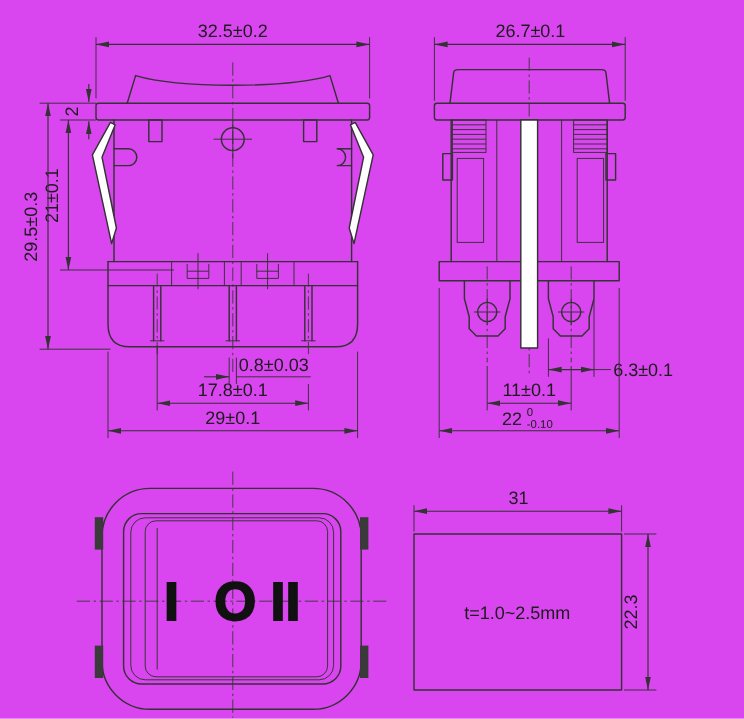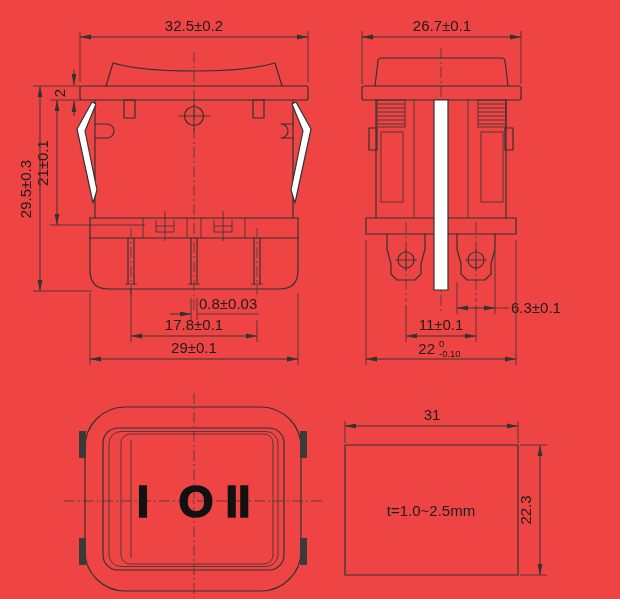--- a/index.html
+++ b/index.html
@@ -1,16 +1,16 @@
 <!DOCTYPE html>
 <html><head>
 <meta charset="utf-8">
 <style>
   html,body{margin:0;padding:0;background:#ffffff;}
-  .page{width:620px;height:599px;background:#ef4444;position:relative;}
+  .page{width:620px;height:599px;background:#d946ef;position:relative;}
   svg{display:block;}
   svg text{font-family:"Liberation Sans","DejaVu Sans",sans-serif;fill:#1c1c1c;}
   .t{font-size:15px;}
   .ts{font-size:9.5px;}
   .mk{font-size:45px;font-weight:bold;fill:#111;stroke:#111;stroke-width:1.6;}
   .o{fill:none;stroke:#333;stroke-width:1.2;stroke-linejoin:round;stroke-linecap:round;}
   .ow{fill:#fff;stroke:#333;stroke-width:1.2;stroke-linejoin:round;}
   .h{stroke:#333;stroke-width:0.8;}
   .d{stroke:#333;stroke-width:0.95;fill:none;}
   .e{stroke:#333;stroke-width:0.8;fill:none;}

